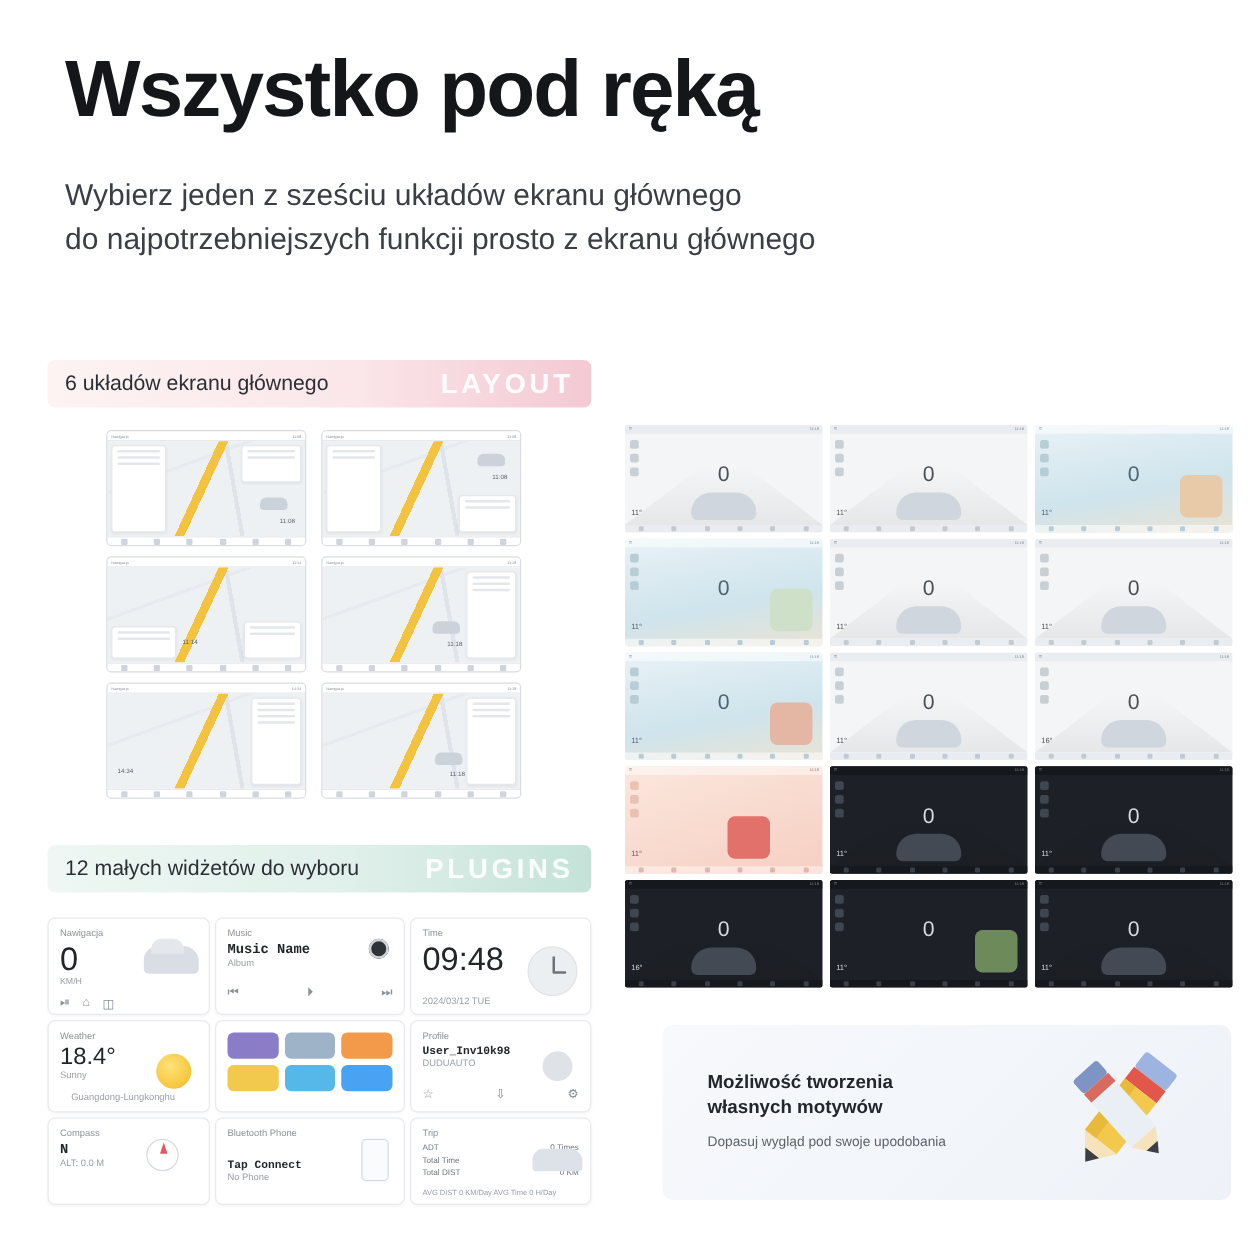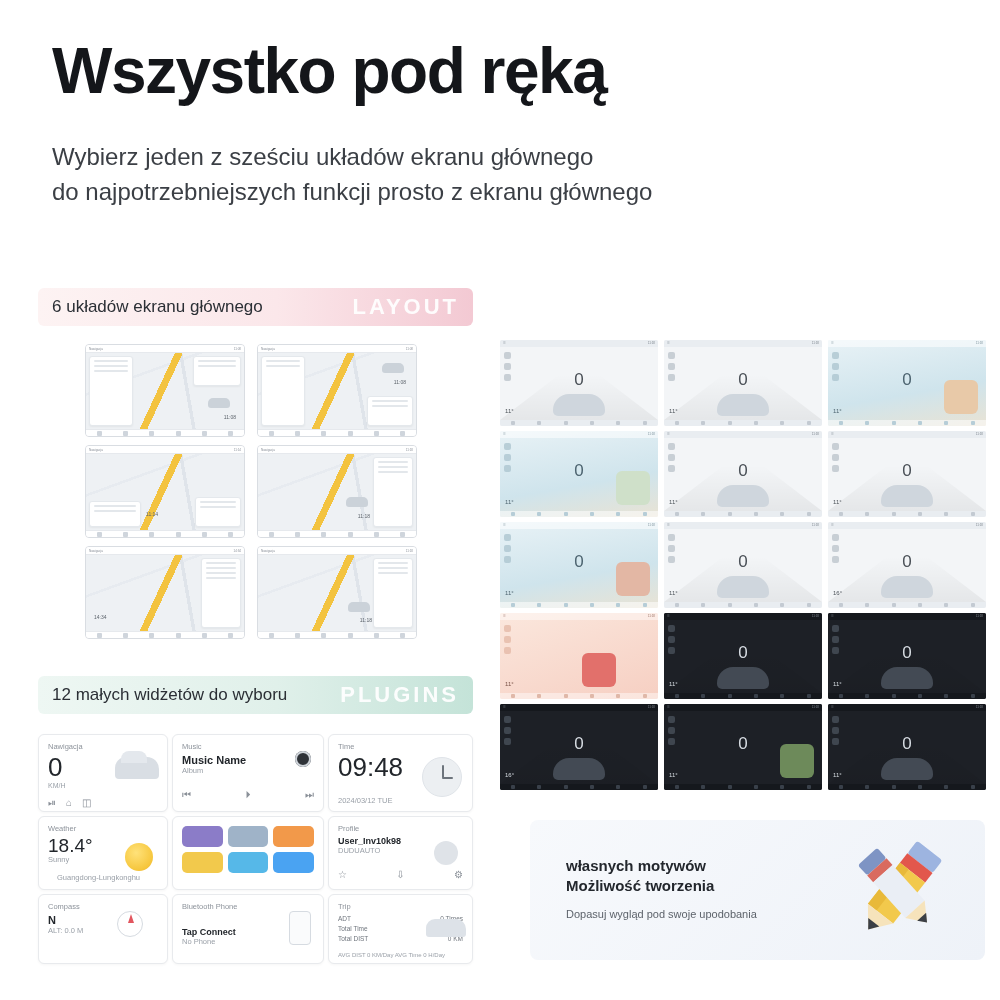--- a/index.html
+++ b/index.html
@@ -179,21 +179,21 @@
     grid-gap: 4px 4px;
   }
   .wcard {
     background: #ffffff; border: 1px solid #e8eaed; border-radius: 6px;
     position: relative; padding: 7px 9px; overflow: hidden;
     box-shadow: 0 1px 3px rgba(0,0,0,.04);
   }
   .wcard .wtitle { font-size: 7.5px; color: #8d939b; margin-bottom: 3px; }
   .wcard .big { font-size: 26px; font-weight: 300; color: #22262b; line-height: 1; }
   .wcard .unit { font-size: 7px; color: #9aa0a8; margin-top: 2px; }
-  .wcard .mid { font-size: 11px; color: #22262b; font-weight: 600; }
+  .wcard .mid { font-size: 11px; color: #22262b; font-weight: 600; font-family: Liberation Mono, monospace; }
   .wcard .sub { font-size: 7.5px; color: #9aa0a8; }
   .wcard .rowicons { display: flex; gap: 10px; margin-top: 8px; color: #8a9098; font-size: 10px; }
   .car-ico {
     position: absolute; right: 8px; top: 22px;
     width: 44px; height: 22px; border-radius: 11px 12px 4px 4px; background: #d9dee4;
   }
   .car-ico:after {
     content: ""; position: absolute; left: 6px; top: -6px; width: 26px; height: 12px;
     border-radius: 8px 8px 0 0; background: #e4e8ed;
   }
@@ -885,22 +885,22 @@
           <span>0 KM</span>
         </div>
       </div>
       <div class="trip-car"></div>
       <div class="sub" style="position:absolute;left:9px;bottom:5px;font-size:6px">AVG DIST 0 KM/Day    AVG Time 0 H/Day</div>
     </div>
   </div>
 
   <div class="promo">
     <div class="ptitle">
+      <div>Możliwość tworzenia</div>
       <div>własnych motywów</div>
-      <div>Możliwość tworzenia</div>
     </div>
     <div class="psub">Dopasuj wygląd pod swoje upodobania</div>
     <svg class="pencil" viewBox="0 0 120 112">
       <g transform="rotate(38 60 56)">
         <rect x="44" y="6" width="32" height="16" rx="3" fill="#9db4e0"></rect>
         <rect x="44" y="22" width="32" height="12" fill="#e2574c"></rect>
         <rect x="44" y="34" width="32" height="52" fill="#f2c94c"></rect>
         <rect x="44" y="34" width="11" height="52" fill="#e8b93a"></rect>
         <polygon points="44,86 76,86 60,106" fill="#f6e3bb"></polygon>
         <polygon points="53,97 67,97 60,106" fill="#3b3f45"></polygon>

